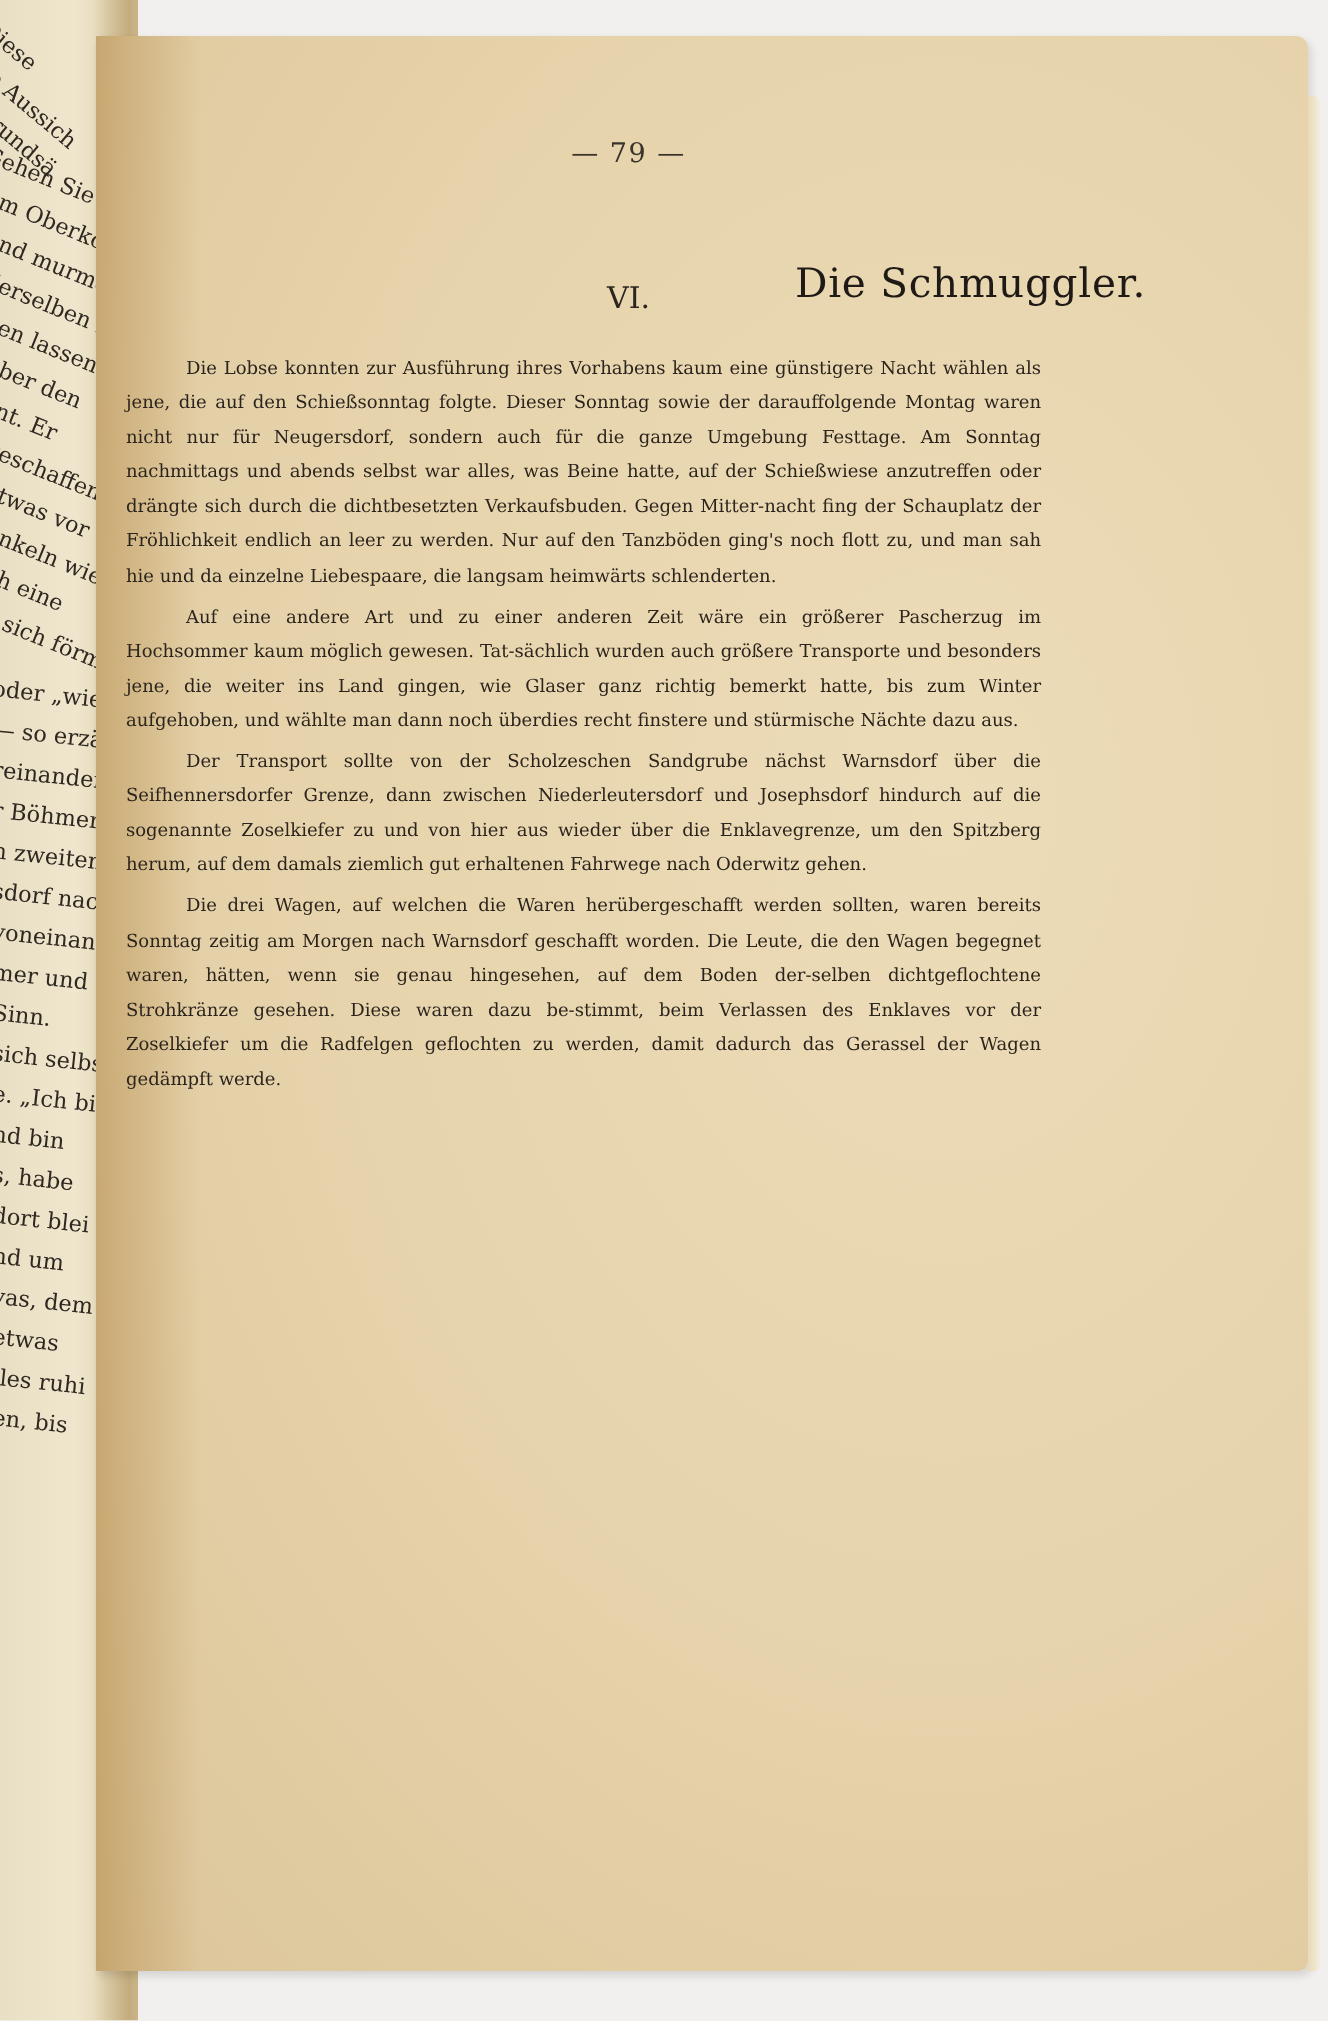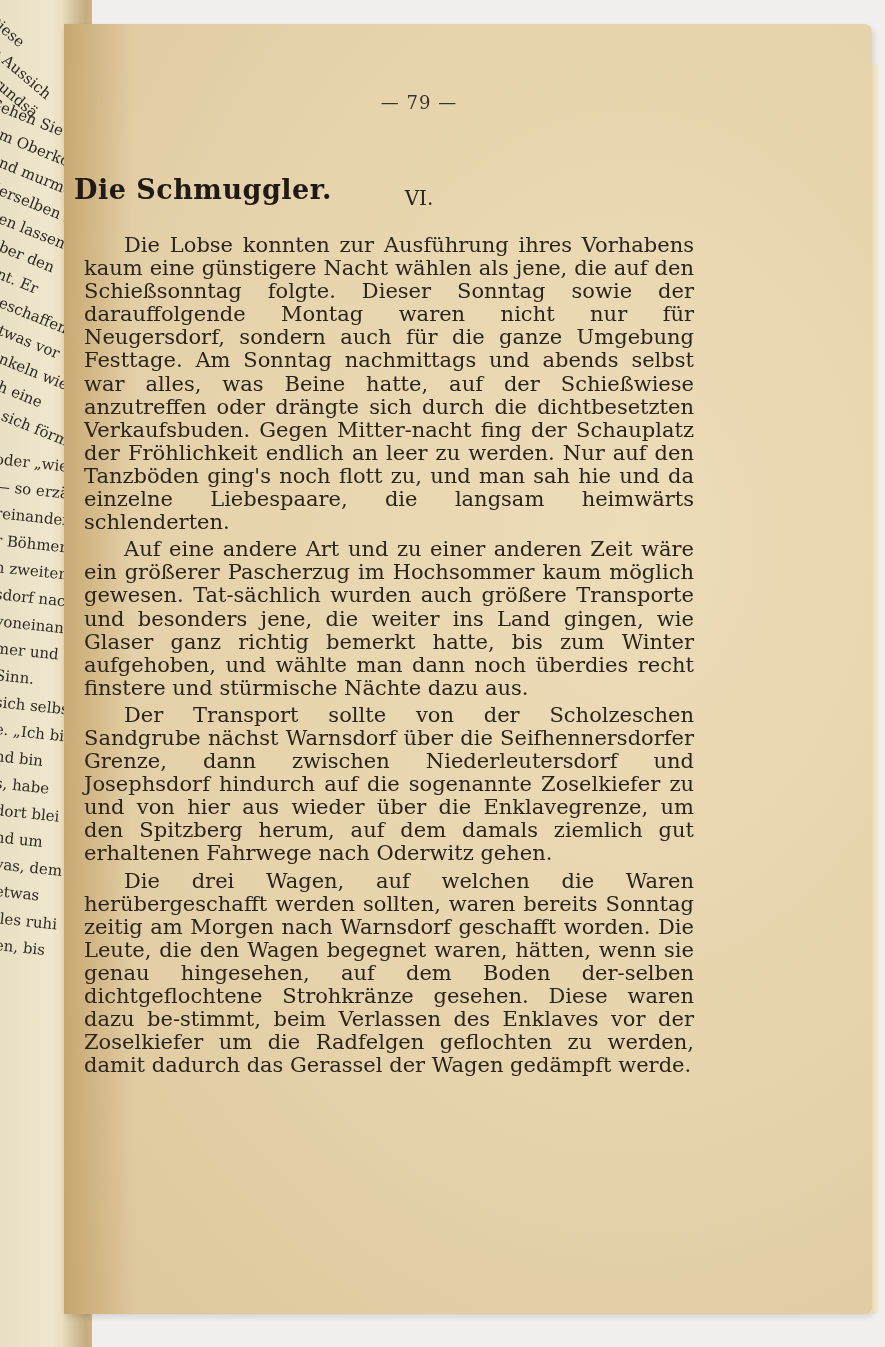--- a/index.html
+++ b/index.html
@@ -61,30 +61,30 @@
       font-size: 18px; letter-spacing: 1px;
       color: #3a332b;
     }
     .chapter-numeral {
       position: absolute; top: 118px; left: 0; width: 690px;
       text-align: center;
       font-size: 20px; color: #2d261f; margin-top: 44px;
     }
     .chapter-title {
       position: absolute; top: 150px; left: 0; width: 690px;
-      text-align: left;
+      text-align: right;
       font-family: "DejaVu Serif", serif;
-      font-weight: bold;
+      font-weight: normal;
       font-size: 27px; color: #1f1a15;
       letter-spacing: 0.5px;
     }
     .body-text {
       position: absolute; top: 210px; left: 10px; width: 610px;
       font-family: "DejaVu Serif", serif;
-      font-size: 21px;
+      font-size: 12px;
       line-height: 23.1px;
       color: #2b241d;
       text-align: justify;
     }
     .body-text p {
       margin: 0 0 4px 0;
       text-indent: 40px;
     }
   </style>
 </head>

